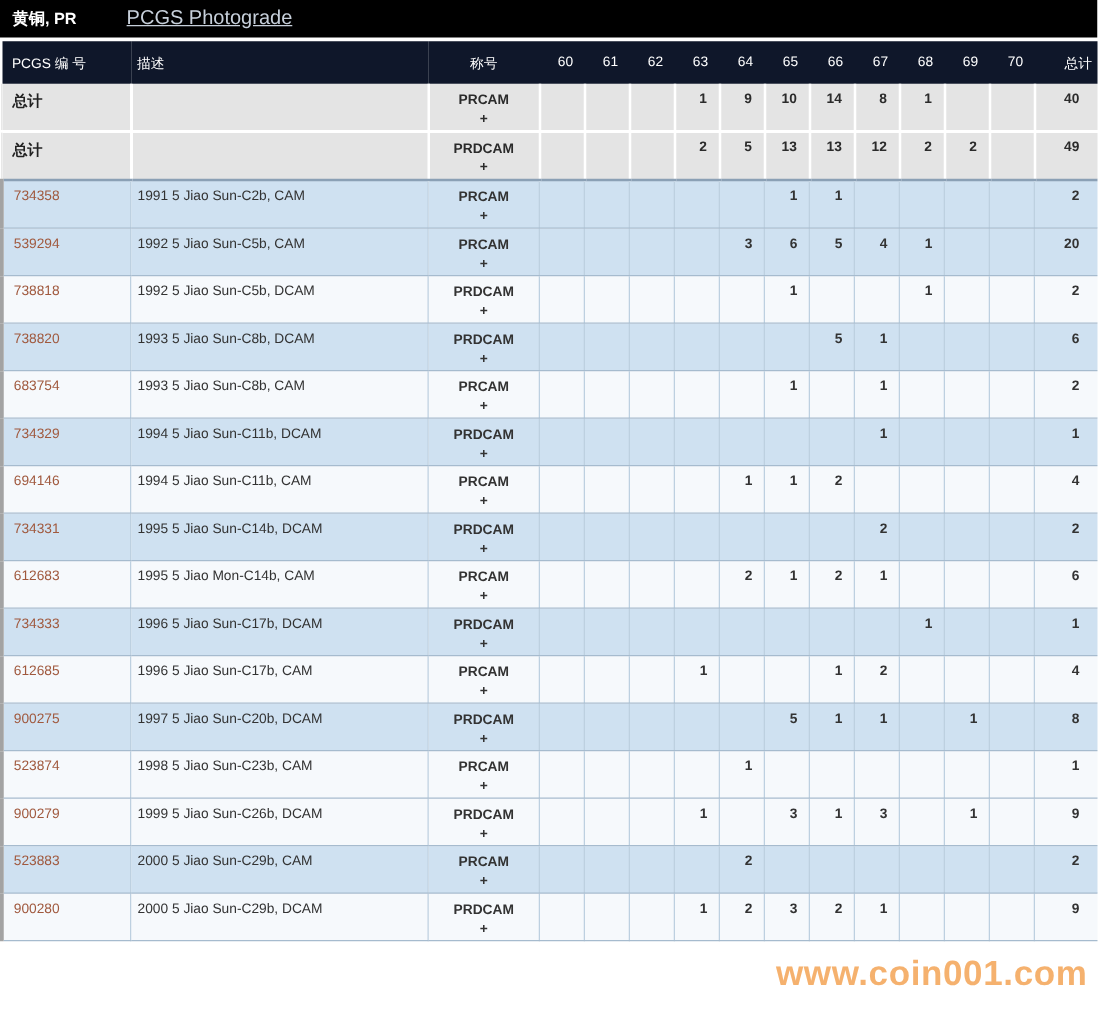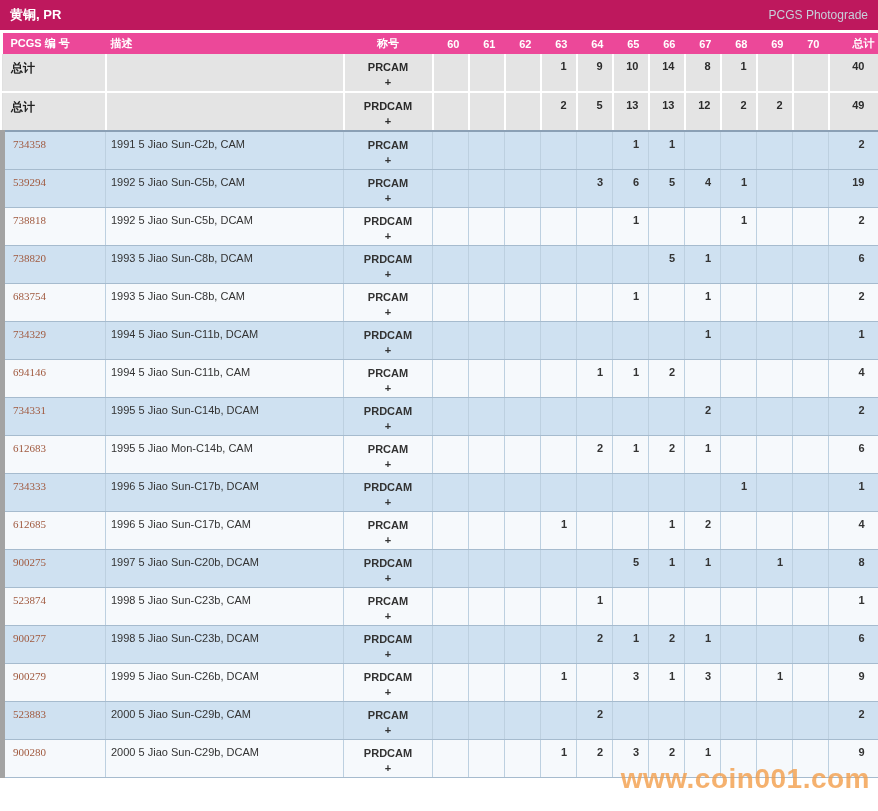--- a/index.html
+++ b/index.html
@@ -6,41 +6,42 @@
   html, body { margin: 0; padding: 0; }
   body {
     width: 878px; height: 811px;
     background: #ffffff;
     font-family: "Liberation Sans", "DejaVu Sans", sans-serif;
     position: relative;
     overflow: hidden;
   }
   .titlebar {
     height: 30px;
-    background: #be185d;
+    background: #000000;
     display: flex;
-    justify-content: space-between;
+    justify-content: flex-start;
     align-items: center;
     padding: 0 10px;
+    gap: 40px;
   }
   .titlebar .title { color: #ffffff; font-weight: bold; font-size: 13px; }
-  .titlebar .right-link { color: #c7d0db; font-size: 12px; }
+  .titlebar .right-link { color: #c7d0db; font-size: 16px; text-decoration: underline; }
 
   table {
     border-collapse: collapse;
     width: 878px;
     table-layout: fixed;
     margin-top: 3px;
   }
   thead th {
-    background: #ec4899;
+    background: #0f172a;
     color: #ffffff;
     font-size: 11px;
-    font-weight: bold;
-    height: 21px;
+    font-weight: normal;
+    height: 34px;
     padding: 0;
     white-space: nowrap;
   }
   th.h-pcgs  { text-align: left;  padding-left: 8px; }
   th.h-desc  { text-align: left;  padding-left: 5px; }
   th.h-desig { text-align: center; margin-top: 47px; }
   th.h-grade { text-align: right; padding-right: 9px; }
   th.h-total { text-align: right; padding-right: 6px; }
 
   td { font-size: 11px; vertical-align: top; overflow: hidden; white-space: nowrap; }
@@ -60,21 +61,21 @@
   tr.summary .c-desig { font-weight: bold; }
   tr.summary .c-grade, tr.summary .c-total { font-weight: bold; }
 
   tr.data td {
     height: 37px;
     padding-top: 6px;
     border-right: 1px solid #bdd0e0;
     border-bottom: 1px solid #a6bbce;
     color: #333333;
   }
-  tr.data td:first-child { border-left: 5px solid #a3a3a3; font-family: Liberation Serif, serif; }
+  tr.data td:first-child { border-left: 3px solid #a3a3a3; }
   tr.data td:last-child  { border-right: none; }
   tr.data.blue td  { background: #cfe1f1; }
   tr.data.white td { background: #f6f9fc; }
 
   .c-pcgs  { padding-left: 8px; }
   tr.data .c-pcgs { color: #a0593e; cursor: pointer; }
   .c-desc  { padding-left: 5px; }
   .c-desig { text-align: center; font-weight: 600; color: #3a3a3a; line-height: 15px; white-space: normal; }
   .c-grade { text-align: right; padding-right: 9px; font-weight: 600; }
   .c-total { text-align: right; padding-right: 16px; font-weight: 600; }
@@ -208,21 +209,21 @@
         <td class="c-grade"></td>
         <td class="c-grade"></td>
         <td class="c-grade"></td>
         <td class="c-grade">3</td>
         <td class="c-grade">6</td>
         <td class="c-grade">5</td>
         <td class="c-grade">4</td>
         <td class="c-grade">1</td>
         <td class="c-grade"></td>
         <td class="c-grade"></td>
-        <td class="c-total">19</td>
+        <td class="c-total">20</td>
       </tr>
       <tr class="data white">
         <td class="c-pcgs">738818</td>
         <td class="c-desc">1992 5 Jiao Sun-C5b, DCAM</td>
         <td class="c-desig">
           <div>PRDCAM</div>
           <div>+</div>
         </td>
         <td class="c-grade"></td>
         <td class="c-grade"></td>
@@ -430,40 +431,20 @@
         <td class="c-grade"></td>
         <td class="c-grade">1</td>
         <td class="c-grade"></td>
         <td class="c-grade"></td>
         <td class="c-grade"></td>
         <td class="c-grade"></td>
         <td class="c-grade"></td>
         <td class="c-grade"></td>
         <td class="c-total">1</td>
       </tr>
-      <tr class="data blue">
-        <td class="c-pcgs">900277</td>
-        <td class="c-desc">1998 5 Jiao Sun-C23b, DCAM</td>
-        <td class="c-desig">
-          <div>PRDCAM</div>
-          <div>+</div>
-        </td>
-        <td class="c-grade"></td>
-        <td class="c-grade"></td>
-        <td class="c-grade"></td>
-        <td class="c-grade"></td>
-        <td class="c-grade">2</td>
-        <td class="c-grade">1</td>
-        <td class="c-grade">2</td>
-        <td class="c-grade">1</td>
-        <td class="c-grade"></td>
-        <td class="c-grade"></td>
-        <td class="c-grade"></td>
-        <td class="c-total">6</td>
-      </tr>
       <tr class="data white">
         <td class="c-pcgs">900279</td>
         <td class="c-desc">1999 5 Jiao Sun-C26b, DCAM</td>
         <td class="c-desig">
           <div>PRDCAM</div>
           <div>+</div>
         </td>
         <td class="c-grade"></td>
         <td class="c-grade"></td>
         <td class="c-grade"></td>

